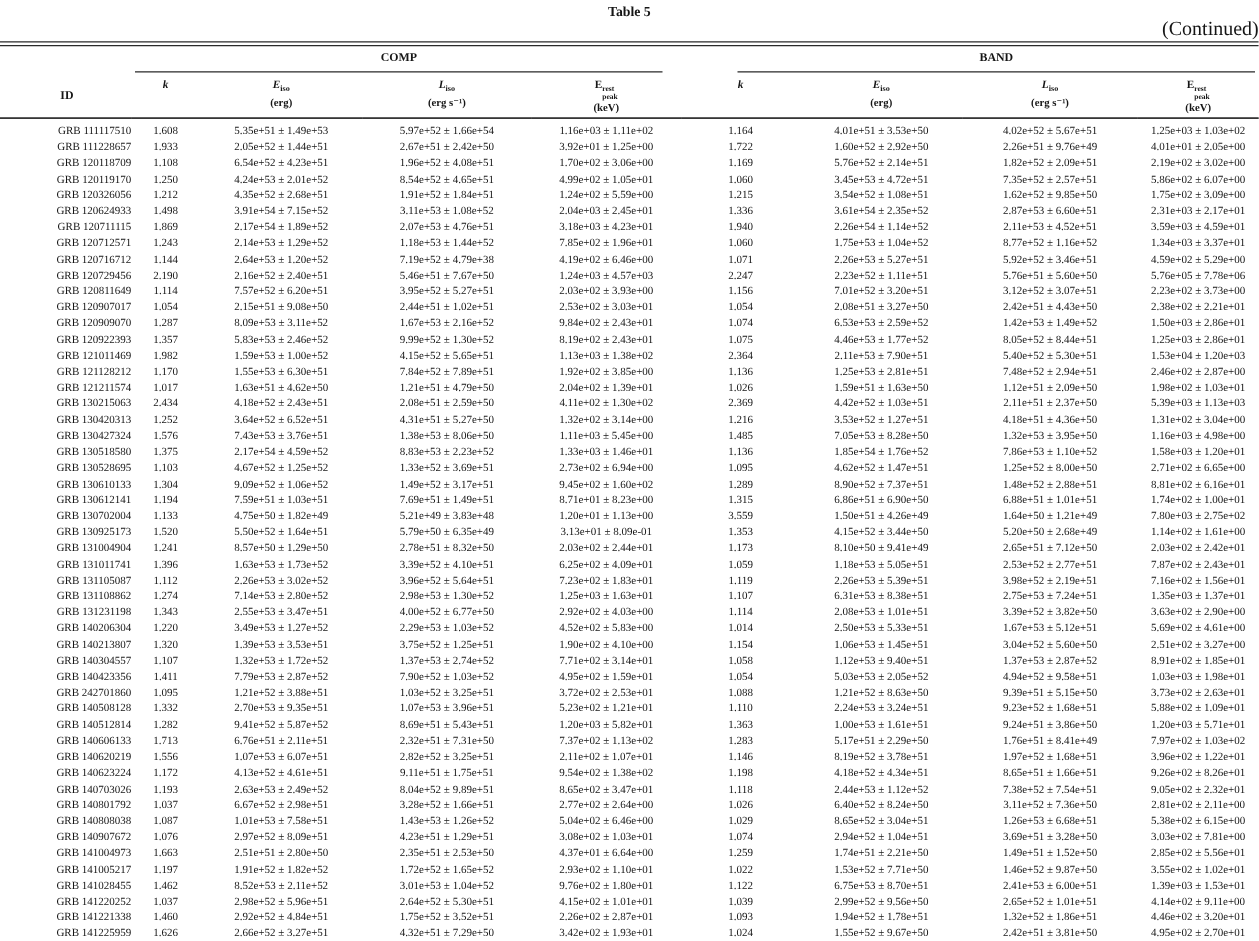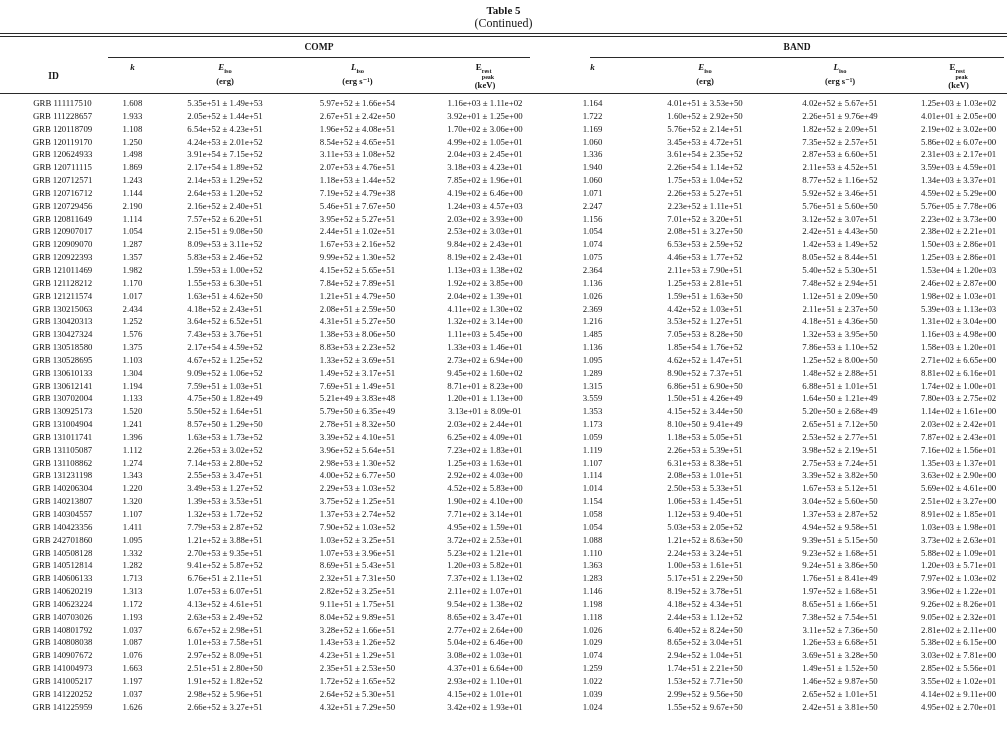--- a/index.html
+++ b/index.html
@@ -6,21 +6,21 @@
   body {
     width:1007px; height:753px; overflow:hidden;
     background:#ffffff; color:#161616;
     font-family:"Liberation Serif","DejaVu Serif",serif;
   }
   .page { width:1007px; height:576px; }
   .tbl-title {
     text-align:center; font-weight:bold; font-size:11px; line-height:13px; padding-top:4px;
   }
   .tbl-subtitle {
-    text-align:center; font-size:12px; line-height:13px;
+    text-align:right; font-size:16px; line-height:13px;
   }
   .double-rule {
     margin-top:3px; height:2px;
     border-top:1.5px solid #2a2a2a; border-bottom:1px solid #2a2a2a;
   }
   table.data {
     width:1007px; border-collapse:collapse; table-layout:fixed;
   }
   table.data th { font-weight:bold; }
   .group-row th { padding-top:5px; }
@@ -40,21 +40,21 @@
   .it { font-style:italic; }
   .sym-line sub { font-size:6.5px; }
   .stack {
     display:inline-flex; flex-direction:column; vertical-align:-3px;
     font-size:6px; line-height:5.5px; text-align:left;
   }
   tbody td {
     font-size:8.8px; line-height:12.85px; height:12.85px;
     text-align:center; white-space:nowrap; overflow:hidden; padding:0;
   }
-  tbody td.id-cell { text-align:center; padding-left:20px; }
+  tbody td.id-cell { text-align:right; padding-left:20px; }
   tbody tr:first-child td { padding-top:3px; }
 </style>
 </head>
 <body>
 
 <div class="page">
   <div class="tbl-title">Table 5</div>
   <div class="tbl-subtitle">(Continued)</div>
   <div class="double-rule"></div>
 
@@ -161,20 +161,31 @@
           <td class="num-cell">1.250</td>
           <td class="num-cell">4.24e+53 ± 2.01e+52</td>
           <td class="num-cell">8.54e+52 ± 4.65e+51</td>
           <td class="num-cell">4.99e+02 ± 1.05e+01</td>
           <td class="num-cell">1.060</td>
           <td class="num-cell">3.45e+53 ± 4.72e+51</td>
           <td class="num-cell">7.35e+52 ± 2.57e+51</td>
           <td class="num-cell">5.86e+02 ± 6.07e+00</td>
         </tr>
         <tr>
+          <td class="id-cell">GRB 120326056</td>
+          <td class="num-cell">1.212</td>
+          <td class="num-cell">4.35e+52 ± 2.68e+51</td>
+          <td class="num-cell">1.91e+52 ± 1.84e+51</td>
+          <td class="num-cell">1.24e+02 ± 5.59e+00</td>
+          <td class="num-cell">1.215</td>
+          <td class="num-cell">3.54e+52 ± 1.08e+51</td>
+          <td class="num-cell">1.62e+52 ± 9.85e+50</td>
+          <td class="num-cell">1.75e+02 ± 3.09e+00</td>
+        </tr>
+        <tr>
           <td class="id-cell">GRB 120624933</td>
           <td class="num-cell">1.498</td>
           <td class="num-cell">3.91e+54 ± 7.15e+52</td>
           <td class="num-cell">3.11e+53 ± 1.08e+52</td>
           <td class="num-cell">2.04e+03 ± 2.45e+01</td>
           <td class="num-cell">1.336</td>
           <td class="num-cell">3.61e+54 ± 2.35e+52</td>
           <td class="num-cell">2.87e+53 ± 6.60e+51</td>
           <td class="num-cell">2.31e+03 ± 2.17e+01</td>
         </tr>
@@ -536,21 +547,21 @@
           <td class="num-cell">6.76e+51 ± 2.11e+51</td>
           <td class="num-cell">2.32e+51 ± 7.31e+50</td>
           <td class="num-cell">7.37e+02 ± 1.13e+02</td>
           <td class="num-cell">1.283</td>
           <td class="num-cell">5.17e+51 ± 2.29e+50</td>
           <td class="num-cell">1.76e+51 ± 8.41e+49</td>
           <td class="num-cell">7.97e+02 ± 1.03e+02</td>
         </tr>
         <tr>
           <td class="id-cell">GRB 140620219</td>
-          <td class="num-cell">1.313</td>
+          <td class="num-cell">1.556</td>
           <td class="num-cell">1.07e+53 ± 6.07e+51</td>
           <td class="num-cell">2.82e+52 ± 3.25e+51</td>
           <td class="num-cell">2.11e+02 ± 1.07e+01</td>
           <td class="num-cell">1.146</td>
           <td class="num-cell">8.19e+52 ± 3.78e+51</td>
           <td class="num-cell">1.97e+52 ± 1.68e+51</td>
           <td class="num-cell">3.96e+02 ± 1.22e+01</td>
         </tr>
         <tr>
           <td class="id-cell">GRB 140623224</td>
@@ -623,31 +634,53 @@
           <td class="num-cell">1.197</td>
           <td class="num-cell">1.91e+52 ± 1.82e+52</td>
           <td class="num-cell">1.72e+52 ± 1.65e+52</td>
           <td class="num-cell">2.93e+02 ± 1.10e+01</td>
           <td class="num-cell">1.022</td>
           <td class="num-cell">1.53e+52 ± 7.71e+50</td>
           <td class="num-cell">1.46e+52 ± 9.87e+50</td>
           <td class="num-cell">3.55e+02 ± 1.02e+01</td>
         </tr>
         <tr>
+          <td class="id-cell">GRB 141028455</td>
+          <td class="num-cell">1.462</td>
+          <td class="num-cell">8.52e+53 ± 2.11e+52</td>
+          <td class="num-cell">3.01e+53 ± 1.04e+52</td>
+          <td class="num-cell">9.76e+02 ± 1.80e+01</td>
+          <td class="num-cell">1.122</td>
+          <td class="num-cell">6.75e+53 ± 8.70e+51</td>
+          <td class="num-cell">2.41e+53 ± 6.00e+51</td>
+          <td class="num-cell">1.39e+03 ± 1.53e+01</td>
+        </tr>
+        <tr>
           <td class="id-cell">GRB 141220252</td>
           <td class="num-cell">1.037</td>
           <td class="num-cell">2.98e+52 ± 5.96e+51</td>
           <td class="num-cell">2.64e+52 ± 5.30e+51</td>
           <td class="num-cell">4.15e+02 ± 1.01e+01</td>
           <td class="num-cell">1.039</td>
           <td class="num-cell">2.99e+52 ± 9.56e+50</td>
           <td class="num-cell">2.65e+52 ± 1.01e+51</td>
           <td class="num-cell">4.14e+02 ± 9.11e+00</td>
         </tr>
         <tr>
+          <td class="id-cell">GRB 141221338</td>
+          <td class="num-cell">1.460</td>
+          <td class="num-cell">2.92e+52 ± 4.84e+51</td>
+          <td class="num-cell">1.75e+52 ± 3.52e+51</td>
+          <td class="num-cell">2.26e+02 ± 2.87e+01</td>
+          <td class="num-cell">1.093</td>
+          <td class="num-cell">1.94e+52 ± 1.78e+51</td>
+          <td class="num-cell">1.32e+52 ± 1.86e+51</td>
+          <td class="num-cell">4.46e+02 ± 3.20e+01</td>
+        </tr>
+        <tr>
           <td class="id-cell">GRB 141225959</td>
           <td class="num-cell">1.626</td>
           <td class="num-cell">2.66e+52 ± 3.27e+51</td>
           <td class="num-cell">4.32e+51 ± 7.29e+50</td>
           <td class="num-cell">3.42e+02 ± 1.93e+01</td>
           <td class="num-cell">1.024</td>
           <td class="num-cell">1.55e+52 ± 9.67e+50</td>
           <td class="num-cell">2.42e+51 ± 3.81e+50</td>
           <td class="num-cell">4.95e+02 ± 2.70e+01</td>
         </tr>

